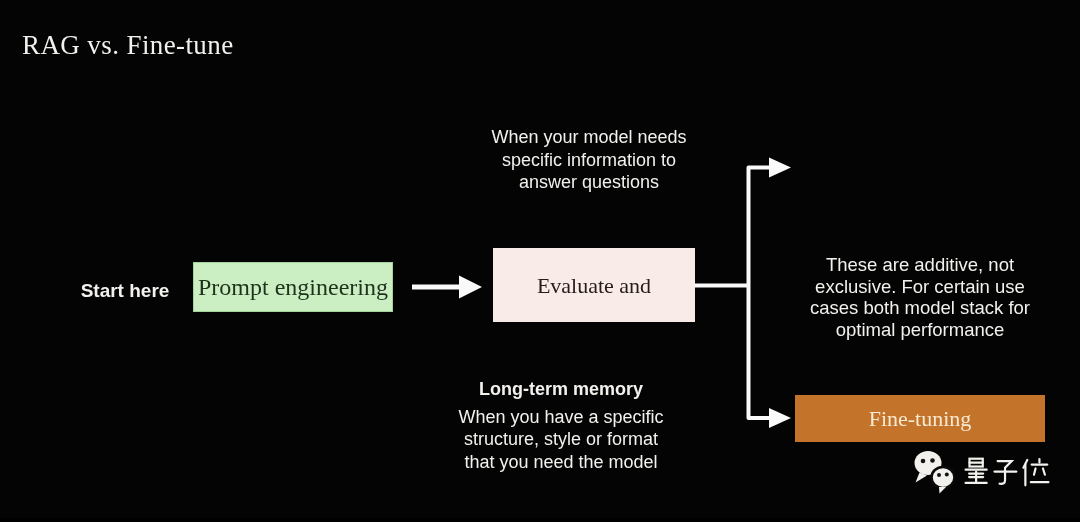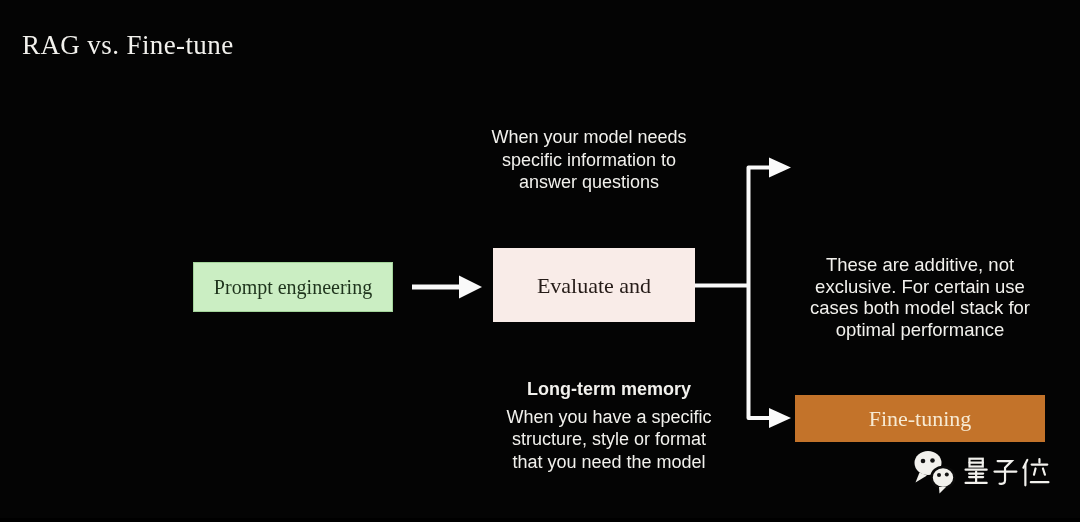--- a/index.html
+++ b/index.html
@@ -28,21 +28,21 @@
   .node {
     position: absolute; box-sizing: border-box;
     display: flex; align-items: center; justify-content: center;
     text-align: center;
     font-family: "Liberation Serif", "DejaVu Serif", serif;
   }
   .node.prompt {
     left: 193px; top: 262px; width: 200px; height: 50px;
     background: var(--prompt-box-bg); color: var(--prompt-box-text);
     border: 1px solid var(--prompt-box-border);
-    font-size: 20px;
+    font-size: 24px;
   }
   .node.evaluate {
     left: 493px; top: 248px; width: 202px; height: 74px;
     background: var(--evaluate-box-bg); color: var(--evaluate-box-text);
     font-size: 22px; line-height: 29px; font-family: Liberation Serif, serif;
   }
   .node.rag {
     left: 795px; top: 132px; width: 250px; height: 74px;
     background: var(--rag-box-bg); color: var(--rag-box-text);
     border: 2px solid var(--rag-box-border);
@@ -54,21 +54,21 @@
     font-size: 22px;
   }
 
   .annotation {
     position: absolute; text-align: center;
     color: var(--text-primary, #f2f1ed);
     font-size: 18px; line-height: 22.5px;
   }
   .annotation .heading { font-weight: 700; margin-bottom: 5px; }
   .annotation.short { left: 464px; top: 126px; width: 250px; }
-  .annotation.long  { left: 484px; top: 378px; width: 250px; }
+  .annotation.long  { left: 436px; top: 378px; width: 250px; }
 
   .note {
     position: absolute; left: 795px; top: 254px; width: 250px;
     text-align: center; color: var(--text-primary, #f2f1ed);
     font-size: 18.5px; line-height: 21.5px;
   }
   .note .u {
     text-decoration-thickness: 2px;
     text-underline-offset: 3px;
   }
@@ -87,20 +87,21 @@
     overflow: hidden; clip: rect(0 0 0 0); white-space: nowrap;
   }
 </style>
 </head>
 <body>
 
 <div class="stage">
 
   <div class="title">RAG vs. Fine-tune</div>
 
+  <div class="start-label">Start here</div>
 
   <div class="node prompt">Prompt engineering</div>
 
   <div class="annotation short">
     <div>When your model needs</div>
     <div>specific information to</div>
     <div>answer questions</div>
   </div>
 
   <div class="node evaluate">

